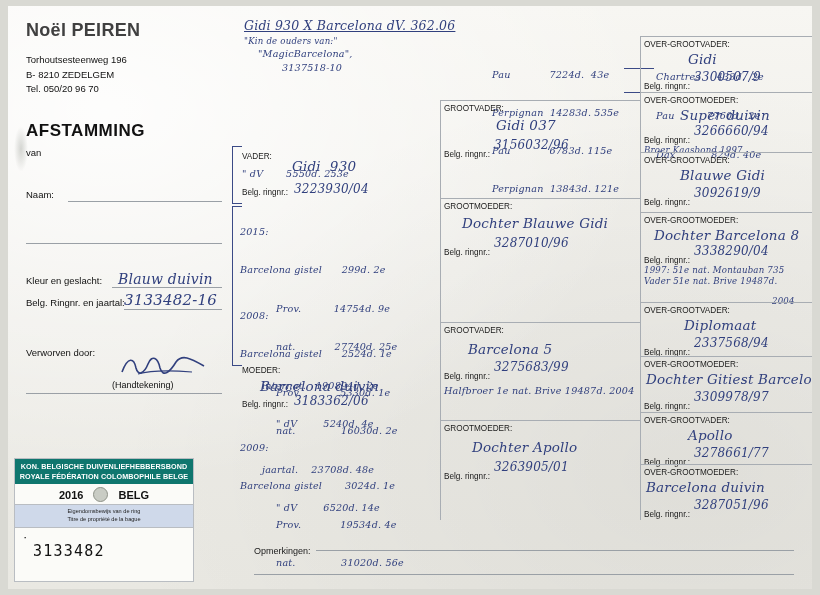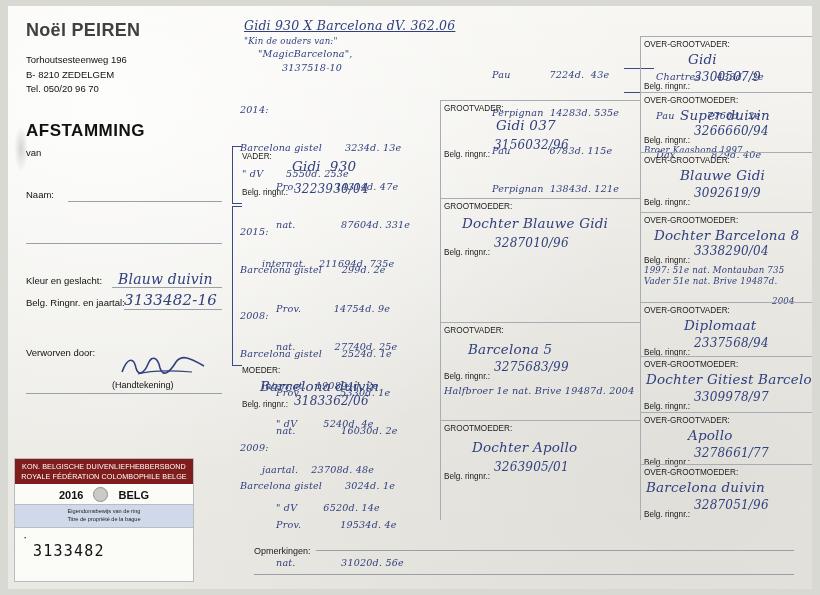--- a/index.html
+++ b/index.html
@@ -48,21 +48,21 @@
   .hw-field{position:absolute;bottom:3px;font-size:13px;}
   .sig{position:absolute;left:86px;bottom:-2px;font-size:9px;color:#111;}
   .sigscribble{position:absolute;left:92px;top:10px;width:90px;height:26px;}
 
   
   .ringcard{
     position:absolute;left:6px;top:452px;width:178px;height:122px;
     background:#fbfbf8;border:1px solid #b9bdc2;
   }
   .ringhdr{
-    background:#7f1d1d;color:#fff;font-size:7.2px;font-weight:normal;
+    background:#0f766e;color:#fff;font-size:7.2px;font-weight:bold;
     text-align:center;line-height:1.35;padding:3px 2px;letter-spacing:.1px;
   }
   .ringyear{display:flex;align-items:center;justify-content:center;gap:10px;padding:3px 0 2px;font-size:11px;font-weight:bold;color:#111;}
   .ringlogo{width:13px;height:13px;border-radius:50%;background:#c9ccc4;border:1px solid #8e9288;}
   .ringlabel{
     background:#cfd9ea;border-top:1px solid #b9bdc2;border-bottom:1px solid #b9bdc2;
     font-size:5.6px;text-align:center;color:#222;line-height:1.4;padding:3px 2px;
   }
   .ringnum{font-size:15px;color:#111;padding:14px 0 0 18px;letter-spacing:1.2px;font-family:"DejaVu Sans Mono", monospace;}
   .ringdot{position:absolute;left:8px;top:70px;font-size:13px;color:#111;}
@@ -172,27 +172,20 @@
       <div>Perpignan  14283d. 535e</div>
       <div>Pau            6783d. 115e</div>
       <div>Perpignan  13843d. 121e</div>
     </div>
     <div class="cell hand sm" style="left:420px;top:28px;line-height:1.36;">
       <div>Chartres     433d.  2e</div>
       <div>Pau          7760d.  2e</div>
       <div>Dax           829d. 40e</div>
     </div>
 
-    <div class="cell hand sm" style="left:4px;top:62px;line-height:1.34;">
-      <div>2014:</div>
-      <div>Barcelona gistel       3234d. 13e</div>
-      <div style="padding-left:36px;">Pro.            14314d. 47e</div>
-      <div style="padding-left:36px;">nat.              87604d. 331e</div>
-      <div style="padding-left:22px;">internat.    211694d. 735e</div>
-    </div>
 
     <div class="cell lbl" style="left:6px;top:136px;">VADER:</div>
     <div class="cell hand nm" style="left:56px;top:142px;">Gidi  930</div>
     <div class="cell hand sm" style="left:6px;top:152px;">" dV       5550d. 253e</div>
     <div class="cell lbl" style="left:6px;top:172px;">Belg. ringnr.:</div>
     <div class="cell hand ringline" style="left:58px;top:166px;">3223930/04</div>
 
     <div class="cell hand sm" style="left:4px;top:184px;line-height:1.34;">
       <div>2015:</div>
       <div>Barcelona gistel      299d. 2e</div>

